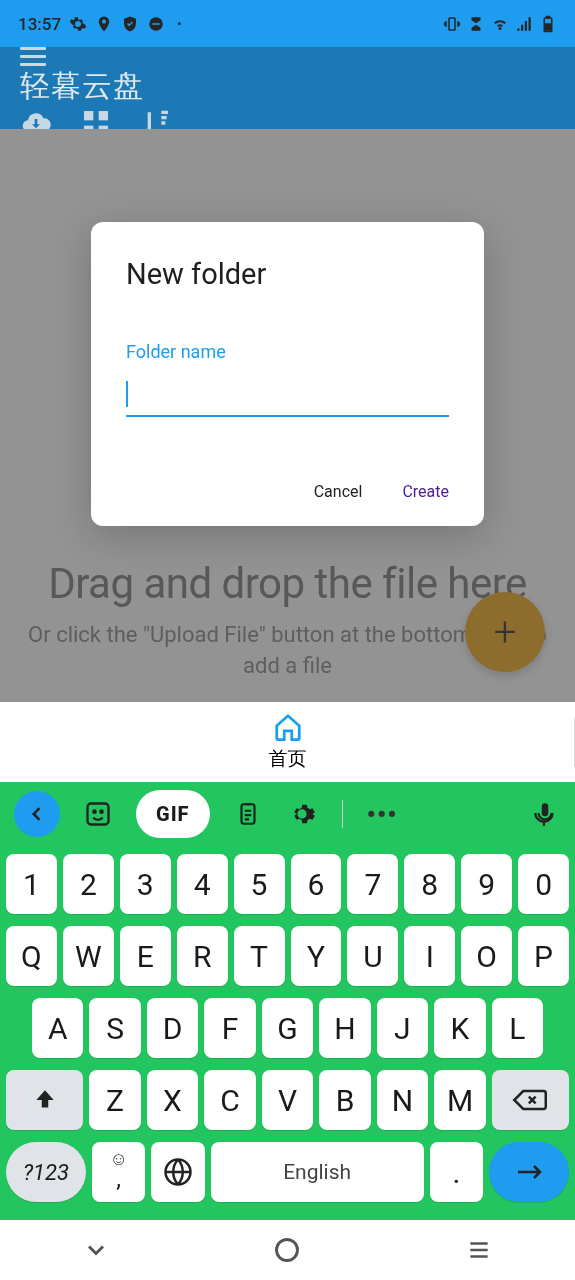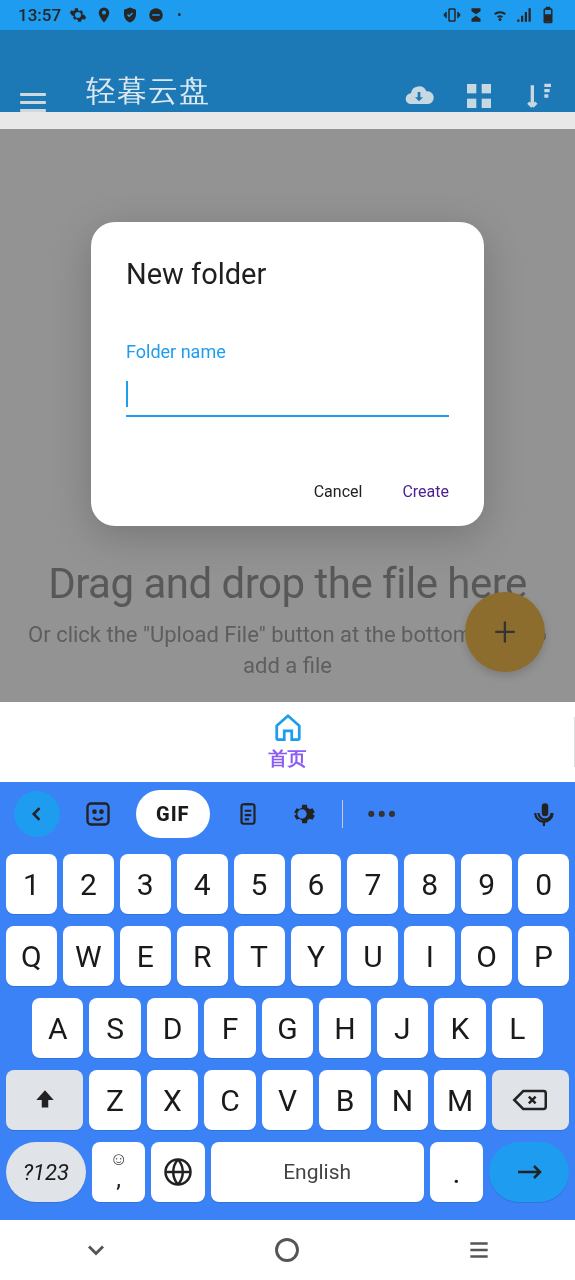--- a/index.html
+++ b/index.html
@@ -1,56 +1,56 @@
 <!DOCTYPE html>
 <html><head>
 <meta charset="utf-8">
 <style>
 * { margin: 0; padding: 0; box-sizing: border-box; font-family: -apple-system, Roboto, sans-serif; }
 body { width: 575px; height: 1280px; background: #e8e8e8; position: relative; overflow: hidden; }
 
-.status-bar { height: 30px; background: #1e9cf0; display: flex; align-items: center; justify-content: space-between; padding: 0 18px; color: #262626; }
+.status-bar { height: 47px; background: #1e9cf0; display: flex; align-items: center; justify-content: space-between; padding: 0 18px; color: #262626; }
 .status-left { display: flex; align-items: center; gap: 8px; font-size: 17px; font-weight: 500; }
 .status-right { display: flex; align-items: center; gap: 6px; }
 .status-icon { width: 18px; height: 18px; }
 
-.app-bar { height: 82px; background: #1d79b5; display: flex; align-items: flex-end; padding: 0 20px; color: #fff; }
+.app-bar { height: 82px; background: #1d79b5; display: flex; align-items: flex-start; padding: 0 20px; color: #fff; flex-direction: column; }
 .hamburger { display: flex; flex-direction: column; gap: 5px; margin-right: 40px; }
 .hamburger span { width: 26px; height: 3px; background: #cfd8dc; border-radius: 1px; }
 .app-title { font-size: 30px; color: #dde8f0; flex: 1; letter-spacing: 1px; }
 .app-actions { display: flex; align-items: center; gap: 28px; }
 .app-action-icon { width: 32px; height: 32px; fill: #c8d8e2; }
 
 .content { position: absolute; top: 129px; left: 0; right: 0; bottom: 578px; background: #fdfdfd; display: flex; flex-direction: column; align-items: center; justify-content: flex-end; padding: 20px; }
 .drag-text { font-size: 42px; color: #7a7a7a; margin-bottom: 12px; letter-spacing: -0.5px; }
 .upload-hint { font-size: 22px; color: #888; text-align: center; line-height: 1.4; }
 .fab { position: absolute; right: 30px; bottom: 30px; width: 80px; height: 80px; border-radius: 50%; background: #f0a81d; display: flex; align-items: center; justify-content: center; box-shadow: 0 4px 10px rgba(0,0,0,0.2); font-size: 40px; color: #2b2b2b; font-weight: 300; }
 
 .overlay { position: absolute; top: 129px; left: 0; right: 0; bottom: 578px; background: rgba(60,60,60,0.55); }
 
-.dialog { position: absolute; top: 222px; left: 91px; width: 393px; background: #fff; border-radius: 24px; padding: 35px 35px 25px 35px; box-shadow: 0 10px 40px rgba(0,0,0,0.2); }
+.dialog { position: absolute; top: 222px; left: 91px; width: 393px; background: #fff; border-radius: 12px; padding: 35px 35px 25px 35px; box-shadow: 0 10px 40px rgba(0,0,0,0.2); }
 .dialog-title { font-size: 29px; color: #1f1f1f; font-weight: 400; margin-bottom: 50px; }
 .input-label { font-size: 18px; color: #1e9cf0; margin-bottom: 10px; margin-top: 39px; }
 .input-field { width: 100%; border: none; border-bottom: 2.5px solid #1e9cf0; font-size: 20px; padding: 8px 0; outline: none; background: transparent; }
 .cursor { display: inline-block; width: 1.5px; height: 26px; background: #1e9cf0; vertical-align: middle; animation: blink 1s infinite; }
 @keyframes blink { 50% { opacity: 0; } }
 .dialog-actions { display: flex; justify-content: flex-end; gap: 40px; margin-top: 65px; }
 .dialog-btn { font-size: 16px; background: none; border: none; cursor: pointer; }
 .btn-cancel { color: #222; }
 .btn-create { color: #4c1d95; }
 
 .bottom-tabs { position: absolute; top: 702px; left: 0; right: 0; height: 80px; background: #fff; display: flex; }
 .tab { flex: 1; display: flex; flex-direction: column; align-items: center; justify-content: center; gap: 4px; position: relative; }
 .tab:first-child::after { content: ''; position: absolute; right: 0; top: 15px; bottom: 15px; width: 1px; background: #ddd; }
 .tab-icon { width: 30px; height: 30px; }
 .tab-label { font-size: 19px; }
-.tab.active .tab-label { color: #8b5cf6; font-weight: 700; }
+.tab.active .tab-label { color: #000000; font-weight: 400; }
 .tab.active svg { stroke: #1e9cf0; }
 
-.keyboard { position: absolute; top: 782px; left: 0; right: 0; bottom: 60px; background: #3b82f6; }
+.keyboard { position: absolute; top: 782px; left: 0; right: 0; bottom: 60px; background: #22c55e; }
 .kb-toolbar { height: 64px; display: flex; align-items: center; padding: 0 14px; gap: 22px; }
 .kb-back { width: 46px; height: 46px; border-radius: 50%; background: #1e9cf0; display: flex; align-items: center; justify-content: center; }
 .kb-tool { width: 32px; height: 32px; display: flex; align-items: center; justify-content: center; }
 .kb-gif { background: #fff; border-radius: 26px; padding: 12px 20px; font-weight: 800; font-size: 20px; color: #1a1a1a; letter-spacing: 1px; }
 .kb-divider { width: 1px; height: 28px; background: #ccc; margin: 0 2px; }
 .kb-dots { font-size: 26px; color: #333; letter-spacing: 1px; font-weight: 700; }
 
 .kb-rows { padding: 8px 6px 4px; }
 .kb-row { display: flex; gap: 6px; margin-bottom: 12px; justify-content: center; }
 .key { flex: 1; height: 60px; background: #fff; border-radius: 8px; display: flex; align-items: center; justify-content: center; font-size: 30px; color: #1a1a1a; box-shadow: 0 1px 0 rgba(0,0,0,0.12); position: relative; }

